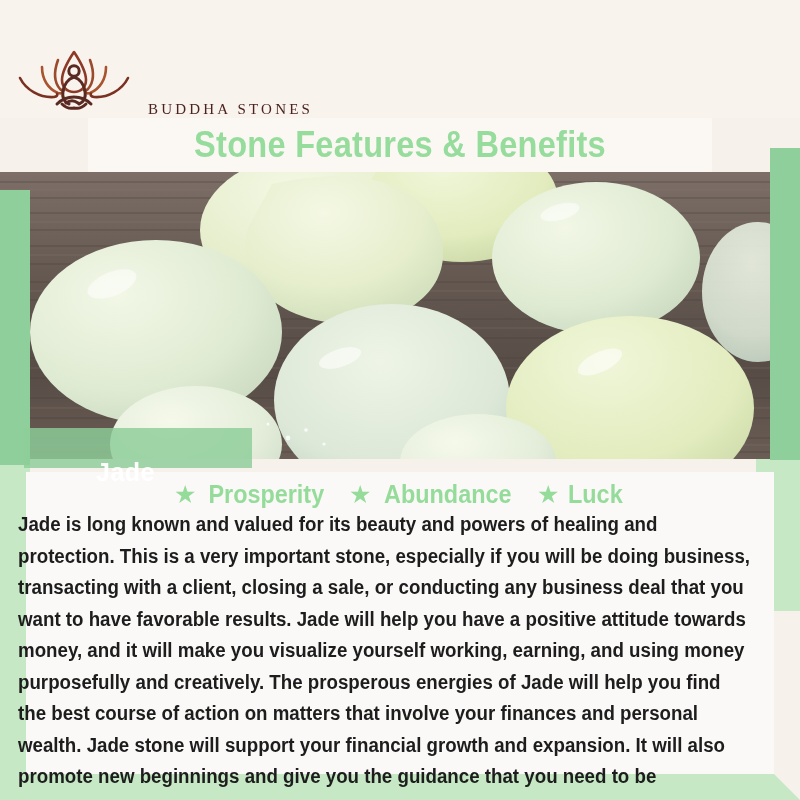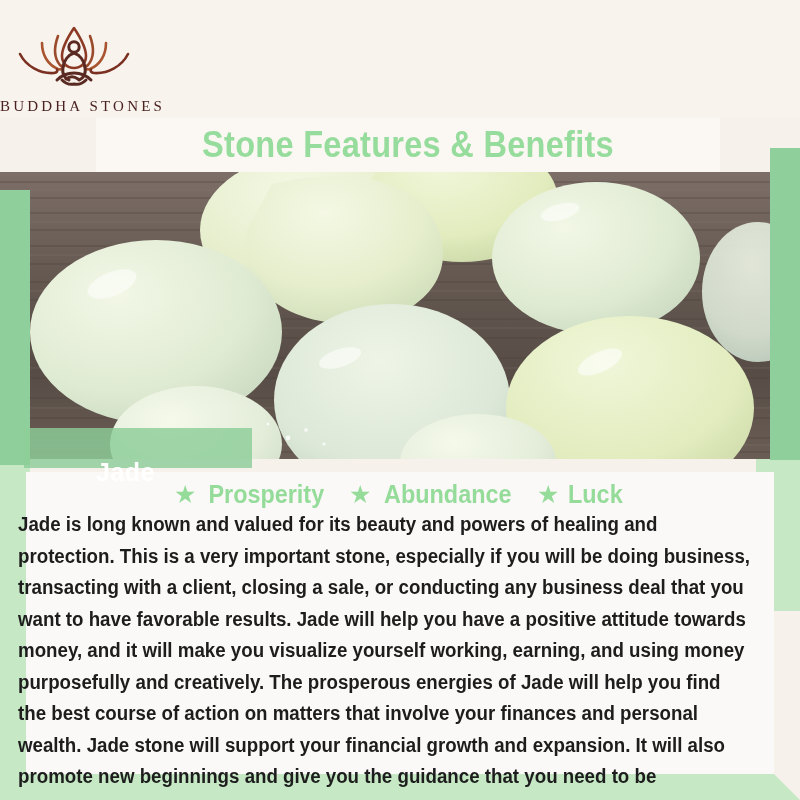--- a/index.html
+++ b/index.html
@@ -13,34 +13,34 @@
     position:relative;
     width:800px;height:800px;
     background:#f7f1ec;
     overflow:hidden;
   }
 
   
   #header{
     position:absolute;left:0;top:0;width:800px;height:118px;
     background:#f9f3ee;
-    display:flex;flex-direction:column;
-    align-items:flex-start;justify-content:flex-start;
+    display:flex;
+    align-items:flex-end;justify-content:flex-start;
   }
   #logo-mark{margin-top:22px;}
   #logo-text{
     margin-top:4px;
     font-family:"Liberation Serif","DejaVu Serif",serif;
     font-size:15px;letter-spacing:3.2px;
     color:#4a2320;font-weight:400;
   }
 
   
   #title-band{
-    position:absolute;left:96px;top:118px;width:624px;height:54px;
+    position:absolute;left:88px;top:118px;width:624px;height:54px;
     background:#fbf7f3;
     display:flex;align-items:center;justify-content:center;
     z-index:6;
   }
   #title-text{
     font-size:37px;font-weight:700;
     color:#96dc9c;
     letter-spacing:0.3px;
     transform:scaleX(0.88);
     white-space:nowrap;

